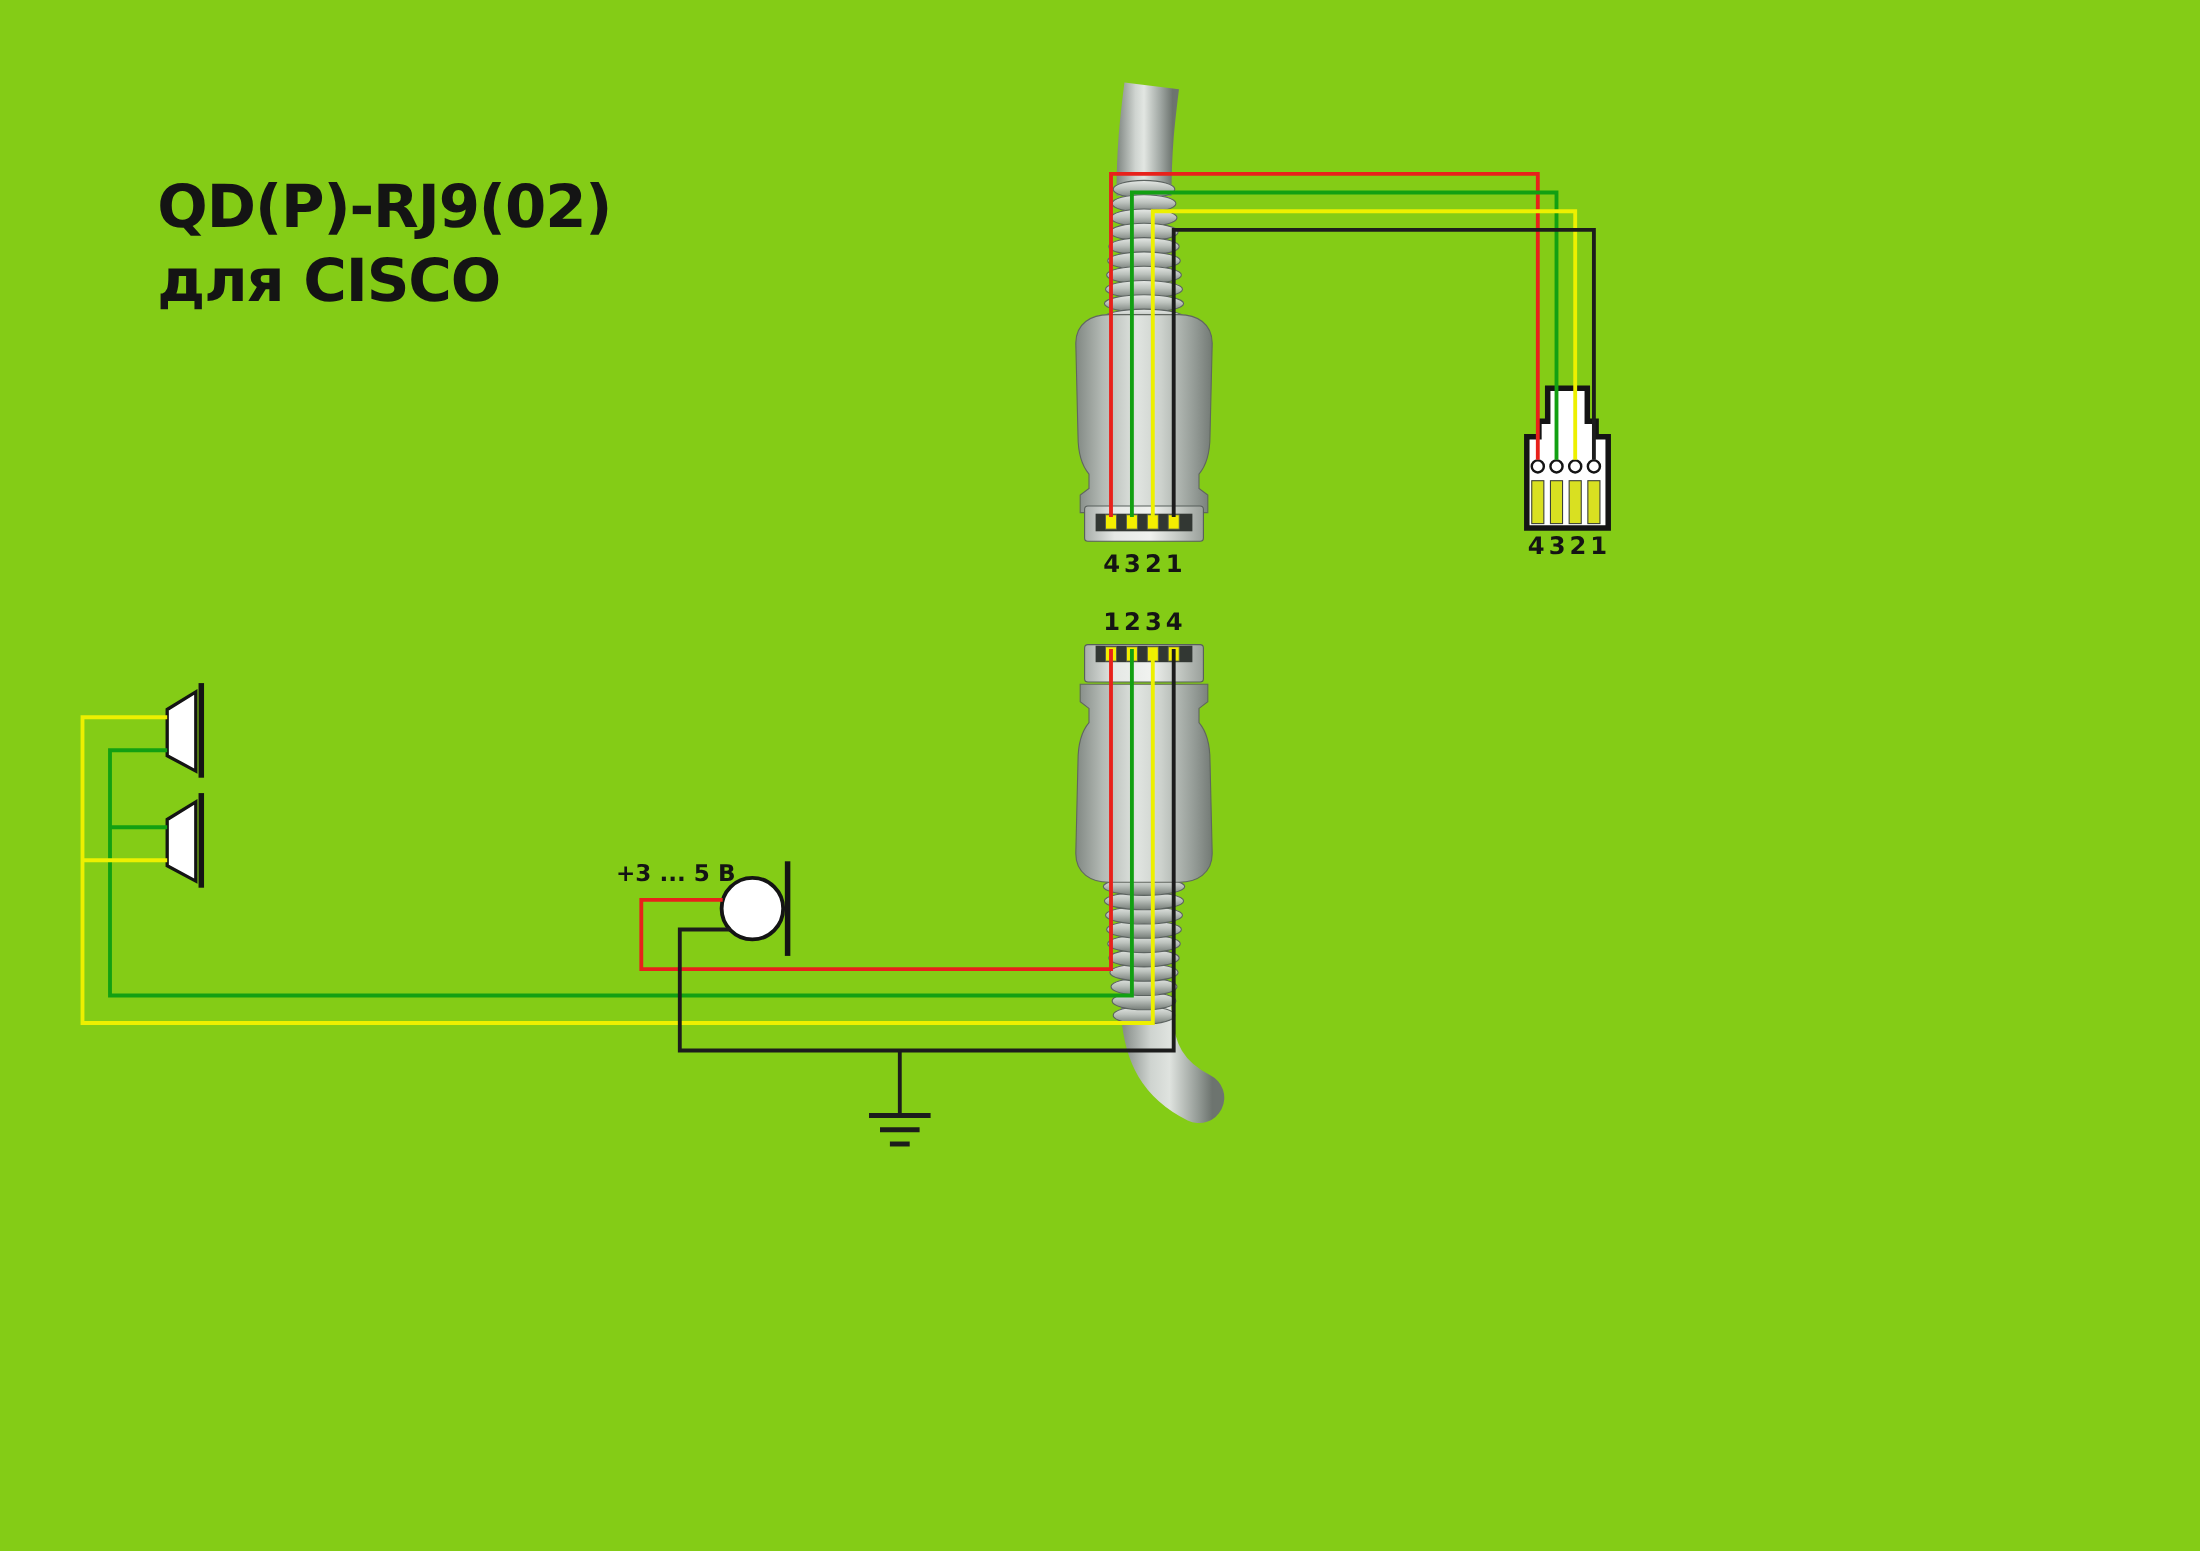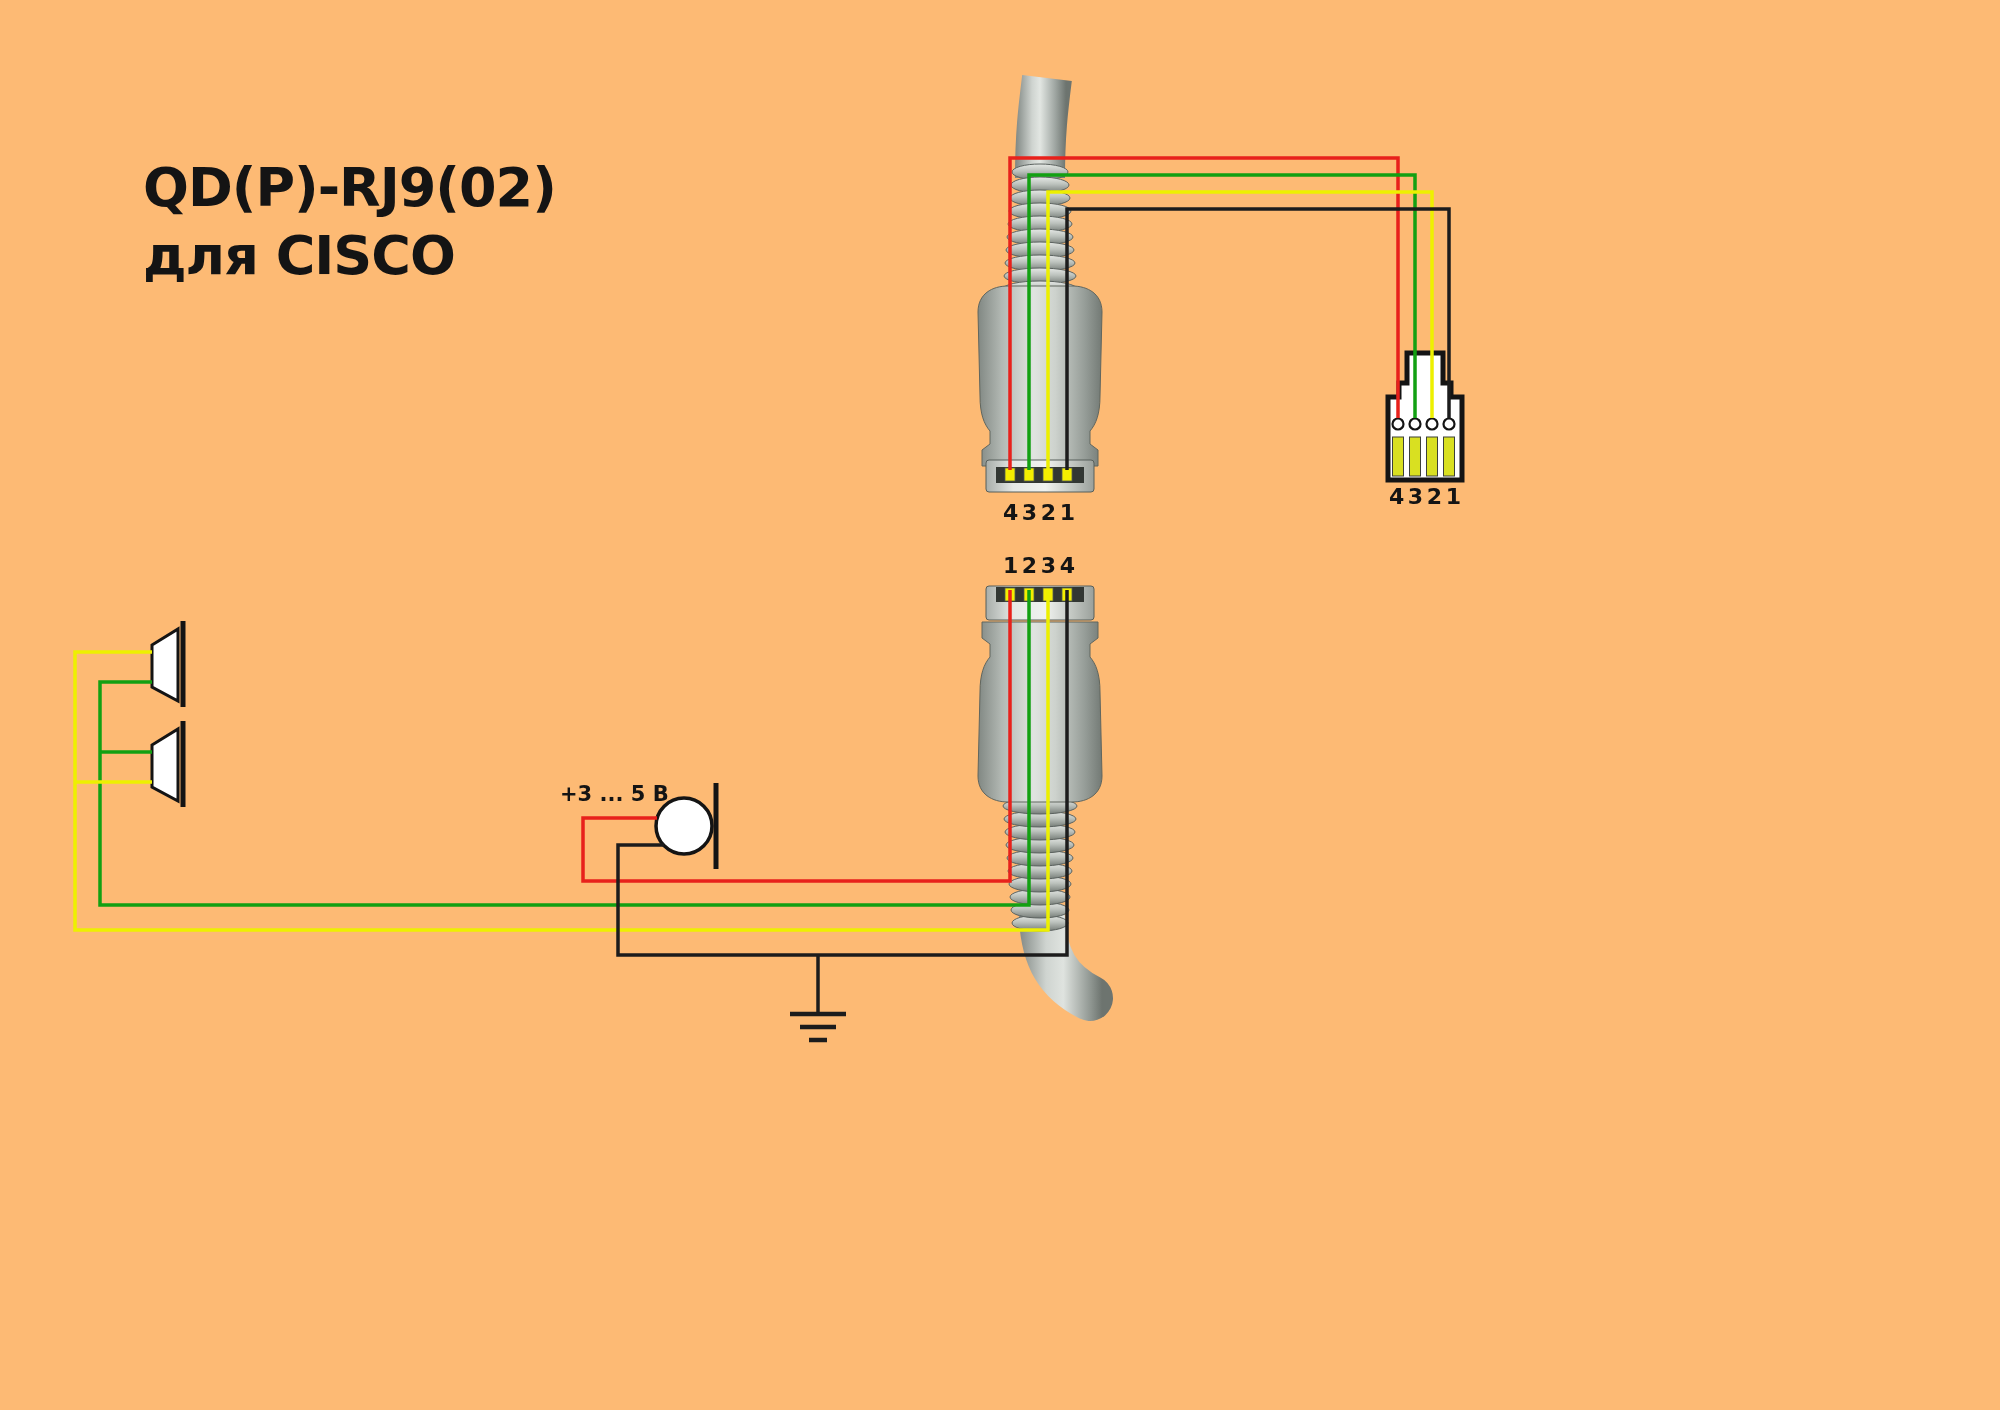--- a/index.html
+++ b/index.html
@@ -1,16 +1,16 @@
 <!DOCTYPE html>
 <html><head>
 <meta charset="utf-8">
 <style>
   html,body{margin:0;padding:0;background:#ffffff;}
-  .stage{position:relative;width:2000px;height:1410px;background:#fdba74;overflow:hidden;
+  .stage{position:relative;width:2000px;height:1410px;background:#84cc16;overflow:hidden;
          font-family:"DejaVu Sans","Liberation Sans",sans-serif;text-align:right;}
   svg{display:block;}
   .title-text{font-family:"DejaVu Sans","Liberation Sans",sans-serif;font-weight:bold;
               font-size:54px;letter-spacing:-1px;fill:#141414;}
   .pin-label{font-family:"DejaVu Sans","Liberation Sans",sans-serif;font-weight:bold;
              font-size:22px;letter-spacing:-2px;fill:#141414;}
   .small-label{font-family:"DejaVu Sans","Liberation Sans",sans-serif;font-weight:bold;
                font-size:21px;fill:#141414;}
 </style>
 </head>

